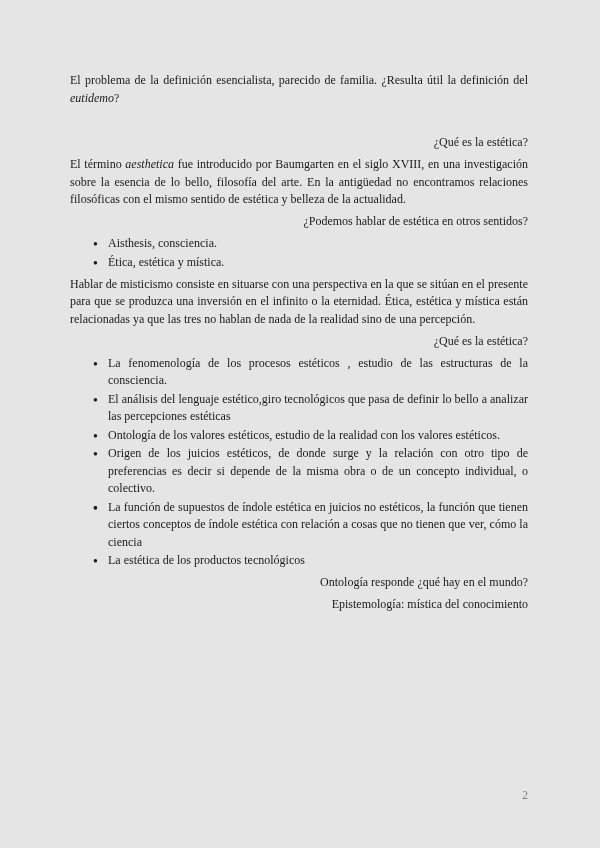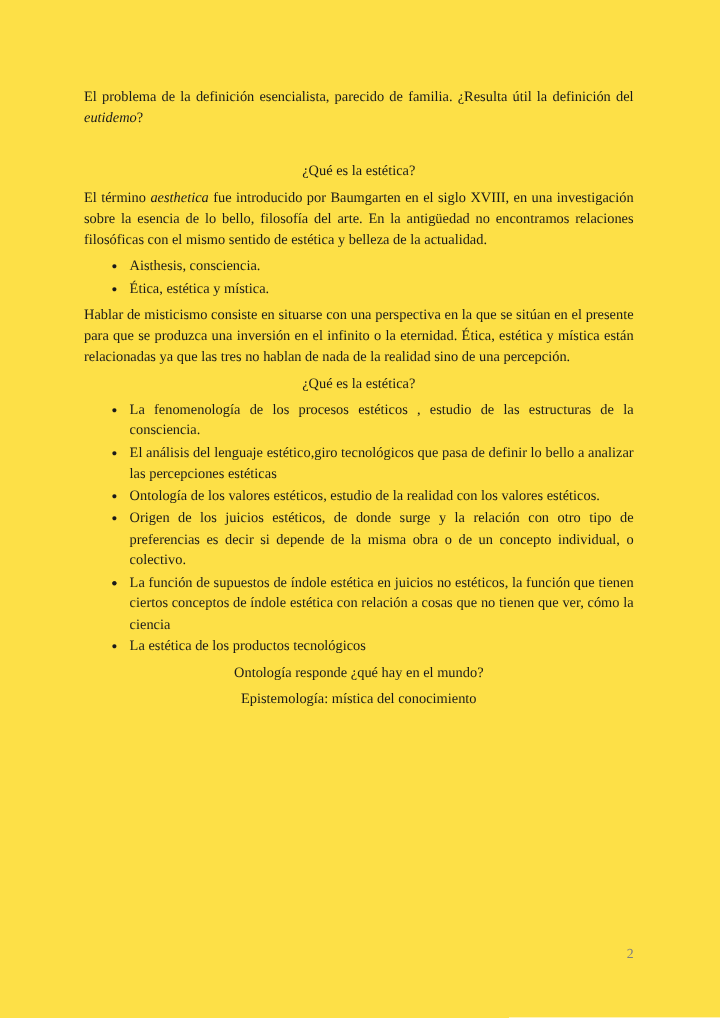--- a/index.html
+++ b/index.html
@@ -4,41 +4,41 @@
 <style>
   html, body {
     margin: 0;
     padding: 0;
     background: #ffffff;
   }
   .page {
     position: relative;
     width: 600px;
     height: 848px;
-    background: #fde047;
+    background: #e5e5e5;
     font-family: "Liberation Serif", "DejaVu Serif", serif;
     color: #1a1a1a;
     overflow: hidden;
     text-decoration: underline;
   }
   .content {
     position: absolute;
     left: 70px;
     top: 72px;
     width: 458px;
     font-size: 12px;
     line-height: 17.5px;
   }
   .para {
     margin: 0 0 4.5px 0;
     text-align: justify;
   }
   .line {
     margin: 0 0 4.5px 0;
-    text-align: center;
+    text-align: right;
   }
   .spacer {
     height: 18px;
     margin-bottom: 4.5px;
   }
   .italic {
     font-style: italic;
   }
   ul.doc-list {
     list-style: none;
@@ -75,20 +75,21 @@
 
     <p class="para"><span>El problema de la definición esencialista, parecido de familia. ¿Resulta útil la definición del </span><span class="italic">eutidemo</span><span>?</span></p>
 
     <div class="spacer"></div>
 
     <p class="line">¿Qué es la estética?</p>
 
     <p class="para"><span>El término </span><span class="italic">aesthetica</span><span> fue introducido por Baumgarten en el siglo XVIII, en una investigación sobre la esencia de lo bello, filosofía del arte. En la antigüedad no encontramos relaciones filosóficas con el mismo sentido de estética y belleza de la actualidad.</span></p>
 
 
+    <p class="line">¿Podemos hablar de estética en otros sentidos?</p>
 
     <ul class="doc-list">
       <li><span class="bullet">●</span><span>Aisthesis, consciencia.</span></li>
       <li><span class="bullet">●</span><span>Ética, estética y mística.</span></li>
     </ul>
 
     <p class="para">Hablar de misticismo consiste en situarse con una perspectiva en la que se sitúan en el presente para que se produzca una inversión en el infinito o la eternidad. Ética, estética y mística están relacionadas ya que las tres no hablan de nada de la realidad sino de una percepción.</p>
 
     <p class="line">¿Qué es la estética?</p>
 

